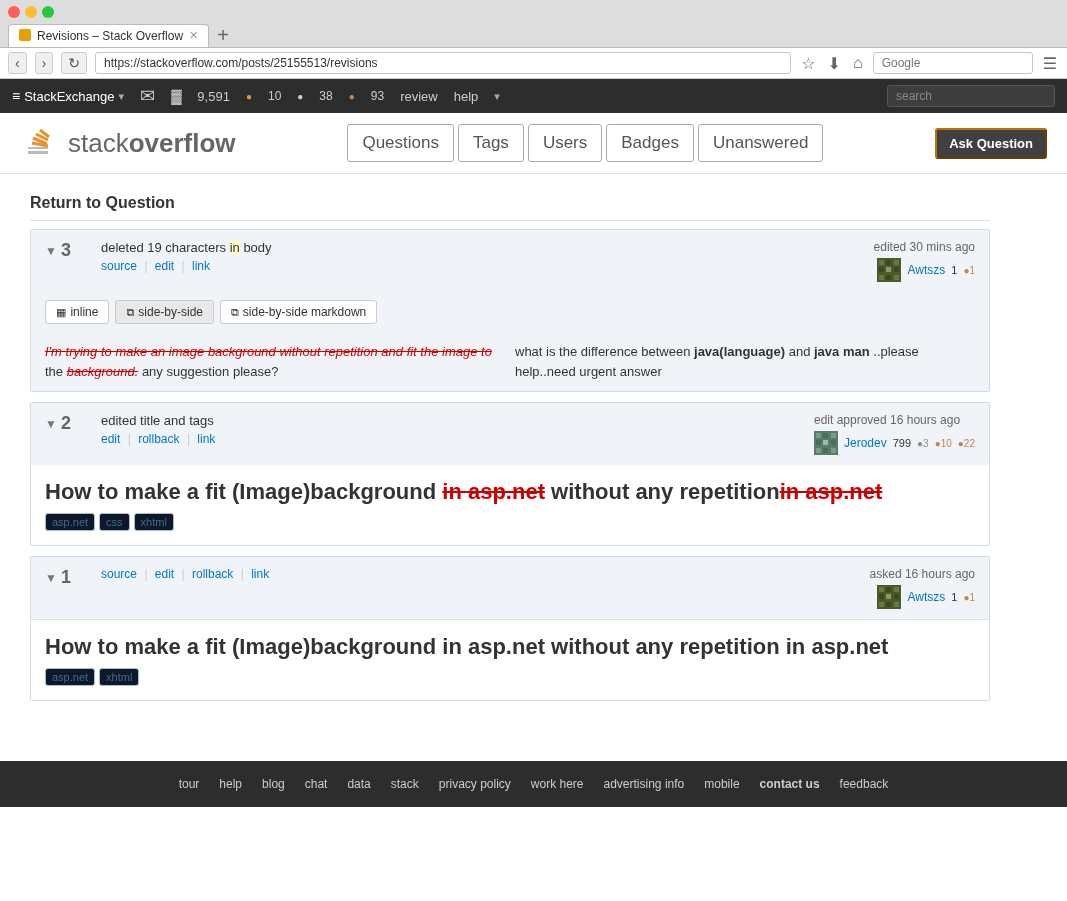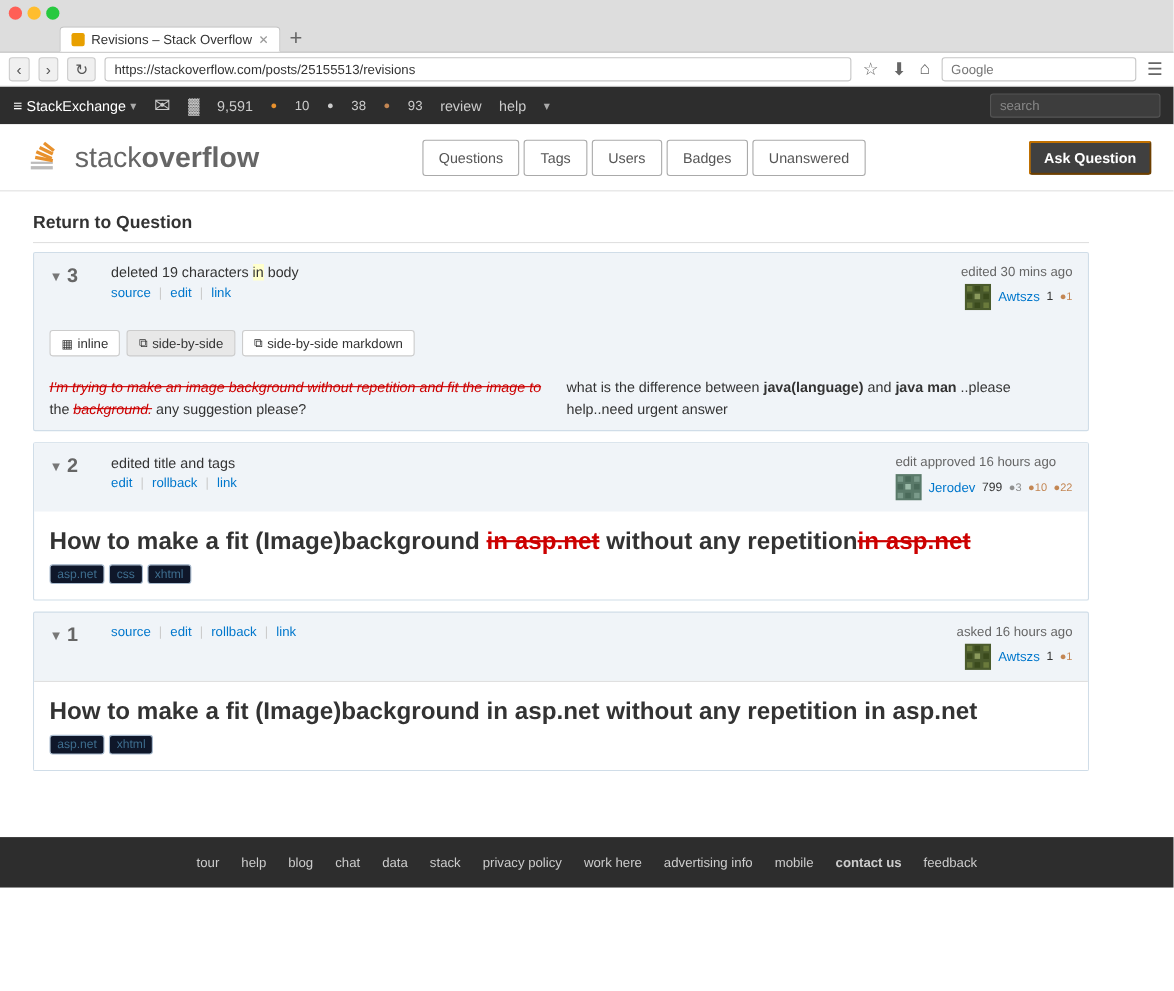--- a/index.html
+++ b/index.html
@@ -7,47 +7,47 @@
 
     
     .browser-chrome { background: #ddd; padding: 6px 8px 0; border-bottom: 1px solid #bbb; }
     .browser-title-bar { display: flex; align-items: center; gap: 6px; margin-bottom: 6px; }
     .browser-dots { display: flex; gap: 5px; }
     .dot { width: 12px; height: 12px; border-radius: 50%; }
     .dot-red { background: #ff5f56; }
     .dot-yellow { background: #ffbd2e; }
     .dot-green { background: #27c93f; }
     .tab-bar { display: flex; align-items: flex-end; margin-top: 4px; }
-    .tab { background: #f5f5f5; border: 1px solid #bbb; border-bottom: none; border-radius: 4px 4px 0 0; padding: 4px 10px; font-size: 12px; display: flex; align-items: center; gap: 6px; margin-left: 46px; }
+    .tab { background: #f5f5f5; border: 1px solid #bbb; border-bottom: none; border-radius: 4px 4px 0 0; padding: 4px 10px; font-size: 12px; display: flex; gap: 6px; }
     .tab-active { background: #fff; }
     .tab-favicon { width: 12px; height: 12px; background: #e8a000; border-radius: 2px; }
     .tab-close { color: #999; font-size: 11px; cursor: pointer; }
 
     
     .nav-bar { display: flex; align-items: center; background: #fff; border-bottom: 1px solid #ccc; padding: 4px 8px; gap: 8px; }
     .nav-btn { background: #f0f0f0; border: 1px solid #ccc; border-radius: 3px; padding: 2px 6px; font-size: 14px; cursor: pointer; color: #555; }
     .url-bar { flex: 1; border: 1px solid #c6c6c6; border-radius: 3px; padding: 3px 8px; font-size: 12px; color: #333; background: #fff; }
-    .search-bar { width: 177px; border: 1px solid #c6c6c6; border-radius: 3px; padding: 3px 8px; font-size: 12px; }
+    .search-bar { width: 160px; border: 1px solid #c6c6c6; border-radius: 3px; padding: 3px 8px; font-size: 12px; }
     .nav-icon { cursor: pointer; color: #666; font-size: 16px; padding: 0 2px; }
 
     
     .se-topbar { background: #2d2d2d; color: #ccc; display: flex; align-items: center; padding: 0 12px; height: 34px; gap: 16px; }
     .se-logo { color: #fff; font-size: 13px; display: flex; align-items: center; gap: 4px; }
     .se-score { color: #ccc; }
-    .se-search { margin-left: auto; background: #3d3d3d; border: 1px solid #555; color: #86efac; padding: 3px 8px; border-radius: 3px; width: 155px; font-size: 12px; }
+    .se-search { margin-left: auto; background: #3d3d3d; border: 1px solid #555; color: #86efac; padding: 3px 8px; border-radius: 3px; width: 168px; font-size: 12px; }
     .se-search::placeholder { color: #888; }
 
     
     .so-header { background: #fff; padding: 10px 20px; display: flex; align-items: center; justify-content: space-between; border-bottom: 1px solid #e0e0e0; }
     .so-logo { display: flex; align-items: center; gap: 8px; }
     .so-logo-icon { width: 40px; height: 40px; }
     .so-logo-text { font-size: 26px; color: #666; font-weight: 300; }
     .so-logo-text span { font-weight: bold; }
     .so-nav-links { display: flex; gap: 4px; }
-    .so-nav-btn { border: 1px solid #aaa; color: #555; background: #fff; padding: 8px 14px; font-size: 13px; border-radius: 3px; cursor: pointer; text-decoration: none; display: inline-block; }
+    .so-nav-btn { border: 1px solid #aaa; color: #555; background: #fff; padding: 8px 14px; font-size: 17px; border-radius: 3px; cursor: pointer; text-decoration: none; display: inline-block; }
     .ask-btn { background: #404040; color: #fff; border-color: #c07000; font-weight: bold; padding: 6px 12px; border-radius: 3px; cursor: pointer; font-size: 13px; }
 
     
     .main-content { padding: 20px 30px; max-width: 1020px; }
     .return-link { font-size: 16px; color: #333; }
 
     
     .revision-block { background: #f0f4f8; border: 1px solid #d0dde8; margin-bottom: 10px; border-radius: 2px; }
     .revision-header { display: flex; align-items: flex-start; padding: 10px 14px; }
     .rev-number { display: flex; align-items: center; gap: 4px; color: #666; font-size: 18px; font-weight: bold; margin-right: 16px; min-width: 40px; }

